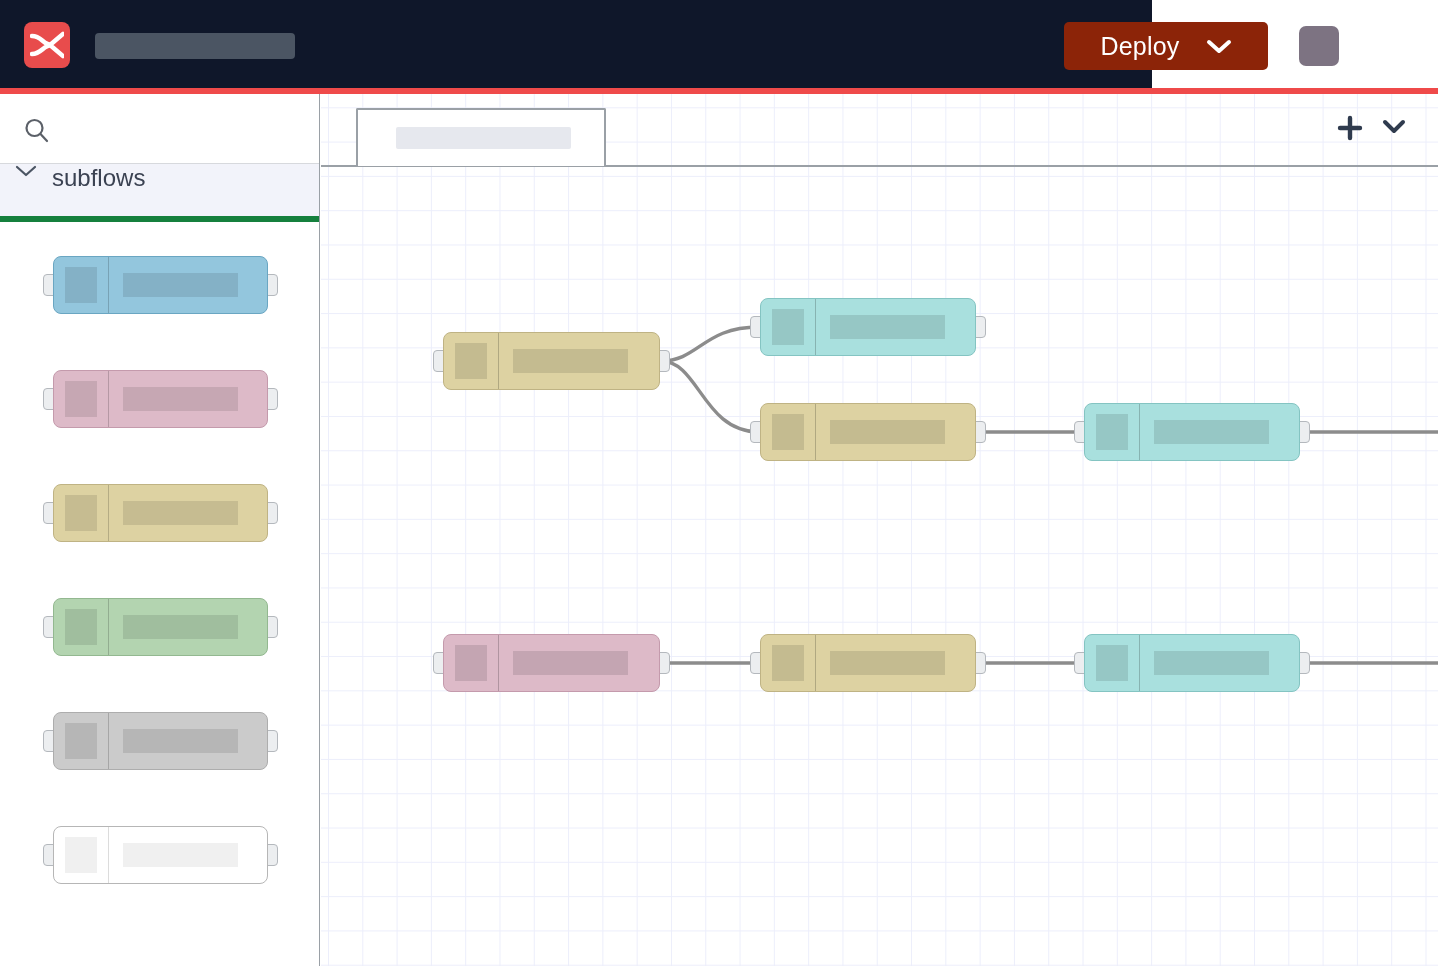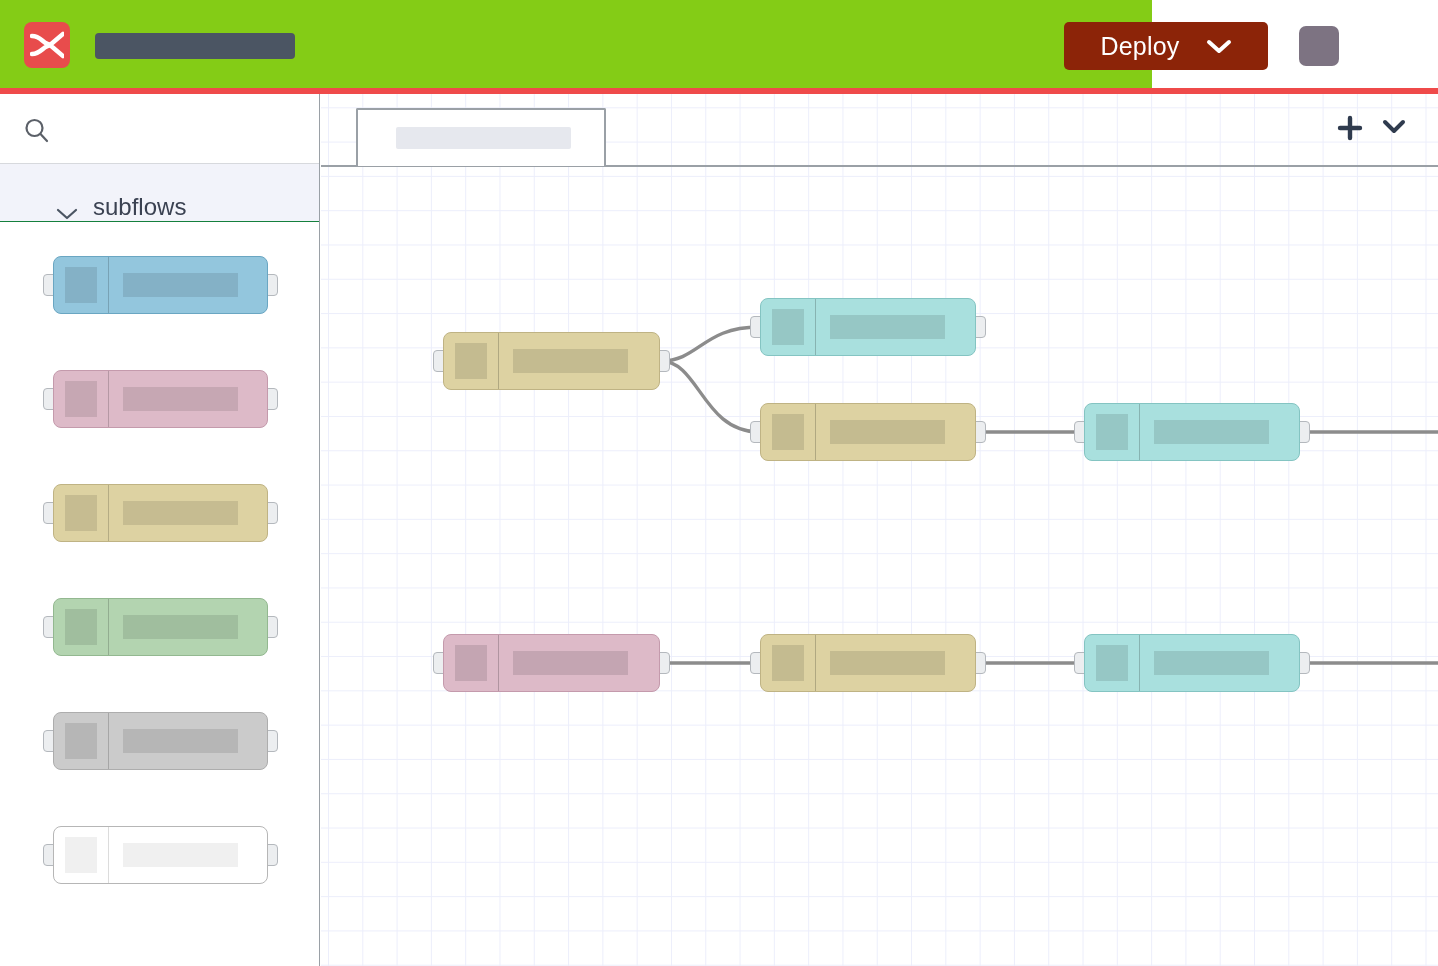--- a/index.html
+++ b/index.html
@@ -7,21 +7,21 @@
     width: 1438px; height: 966px;
     font-family: "Liberation Sans", sans-serif;
     background: #ffffff;
     overflow: hidden;
   }
   #app { position: relative; width: 1438px; height: 966px; }
 
   
   .header {
     position: absolute; left: 0; top: 0; width: 1152px; height: 88px;
-    background: #84cc16;
+    background: #0f172a;
     display: flex; align-items: center;
   }
   .header-accent {
     position: absolute; left: 0; top: 88px; width: 1438px; height: 6px;
     background: #ef4a4a;
   }
   .logo {
     position: absolute; left: 24px; top: 22px; width: 46px; height: 46px;
     background: #e84c4c; border-radius: 8px;
     display: flex; align-items: center; justify-content: center;
@@ -56,22 +56,22 @@
   .sidebar {
     position: absolute; left: 0; top: 94px; width: 320px; height: 872px;
     background: #ffffff; border-right: 1px solid #9aa0a6;
   }
   .search-row {
     position: relative; height: 70px; border-bottom: 1px solid #d7d9dd;
   }
   .search-icon { position: absolute; left: 22px; top: 22px; cursor: pointer; }
   .palette-header {
     position: relative; height: 58px; background: #f2f3fa;
-    border-bottom: 1px solid #15803d;
-    display: flex; align-items: flex-end; cursor: pointer; padding-left: 41px;
+    border-bottom: 6px solid #15803d;
+    display: flex; align-items: flex-start; cursor: pointer;
   }
   .palette-chev { margin-left: 14px; margin-right: 14px; display: block; }
   .palette-title {
     font-size: 24px; color: #3b4252; font-weight: 400;
   }
   .palette-list { position: relative; padding-top: 16px; }
   .pnode-wrap {
     position: relative; height: 114px;
   }
   .pnode {

